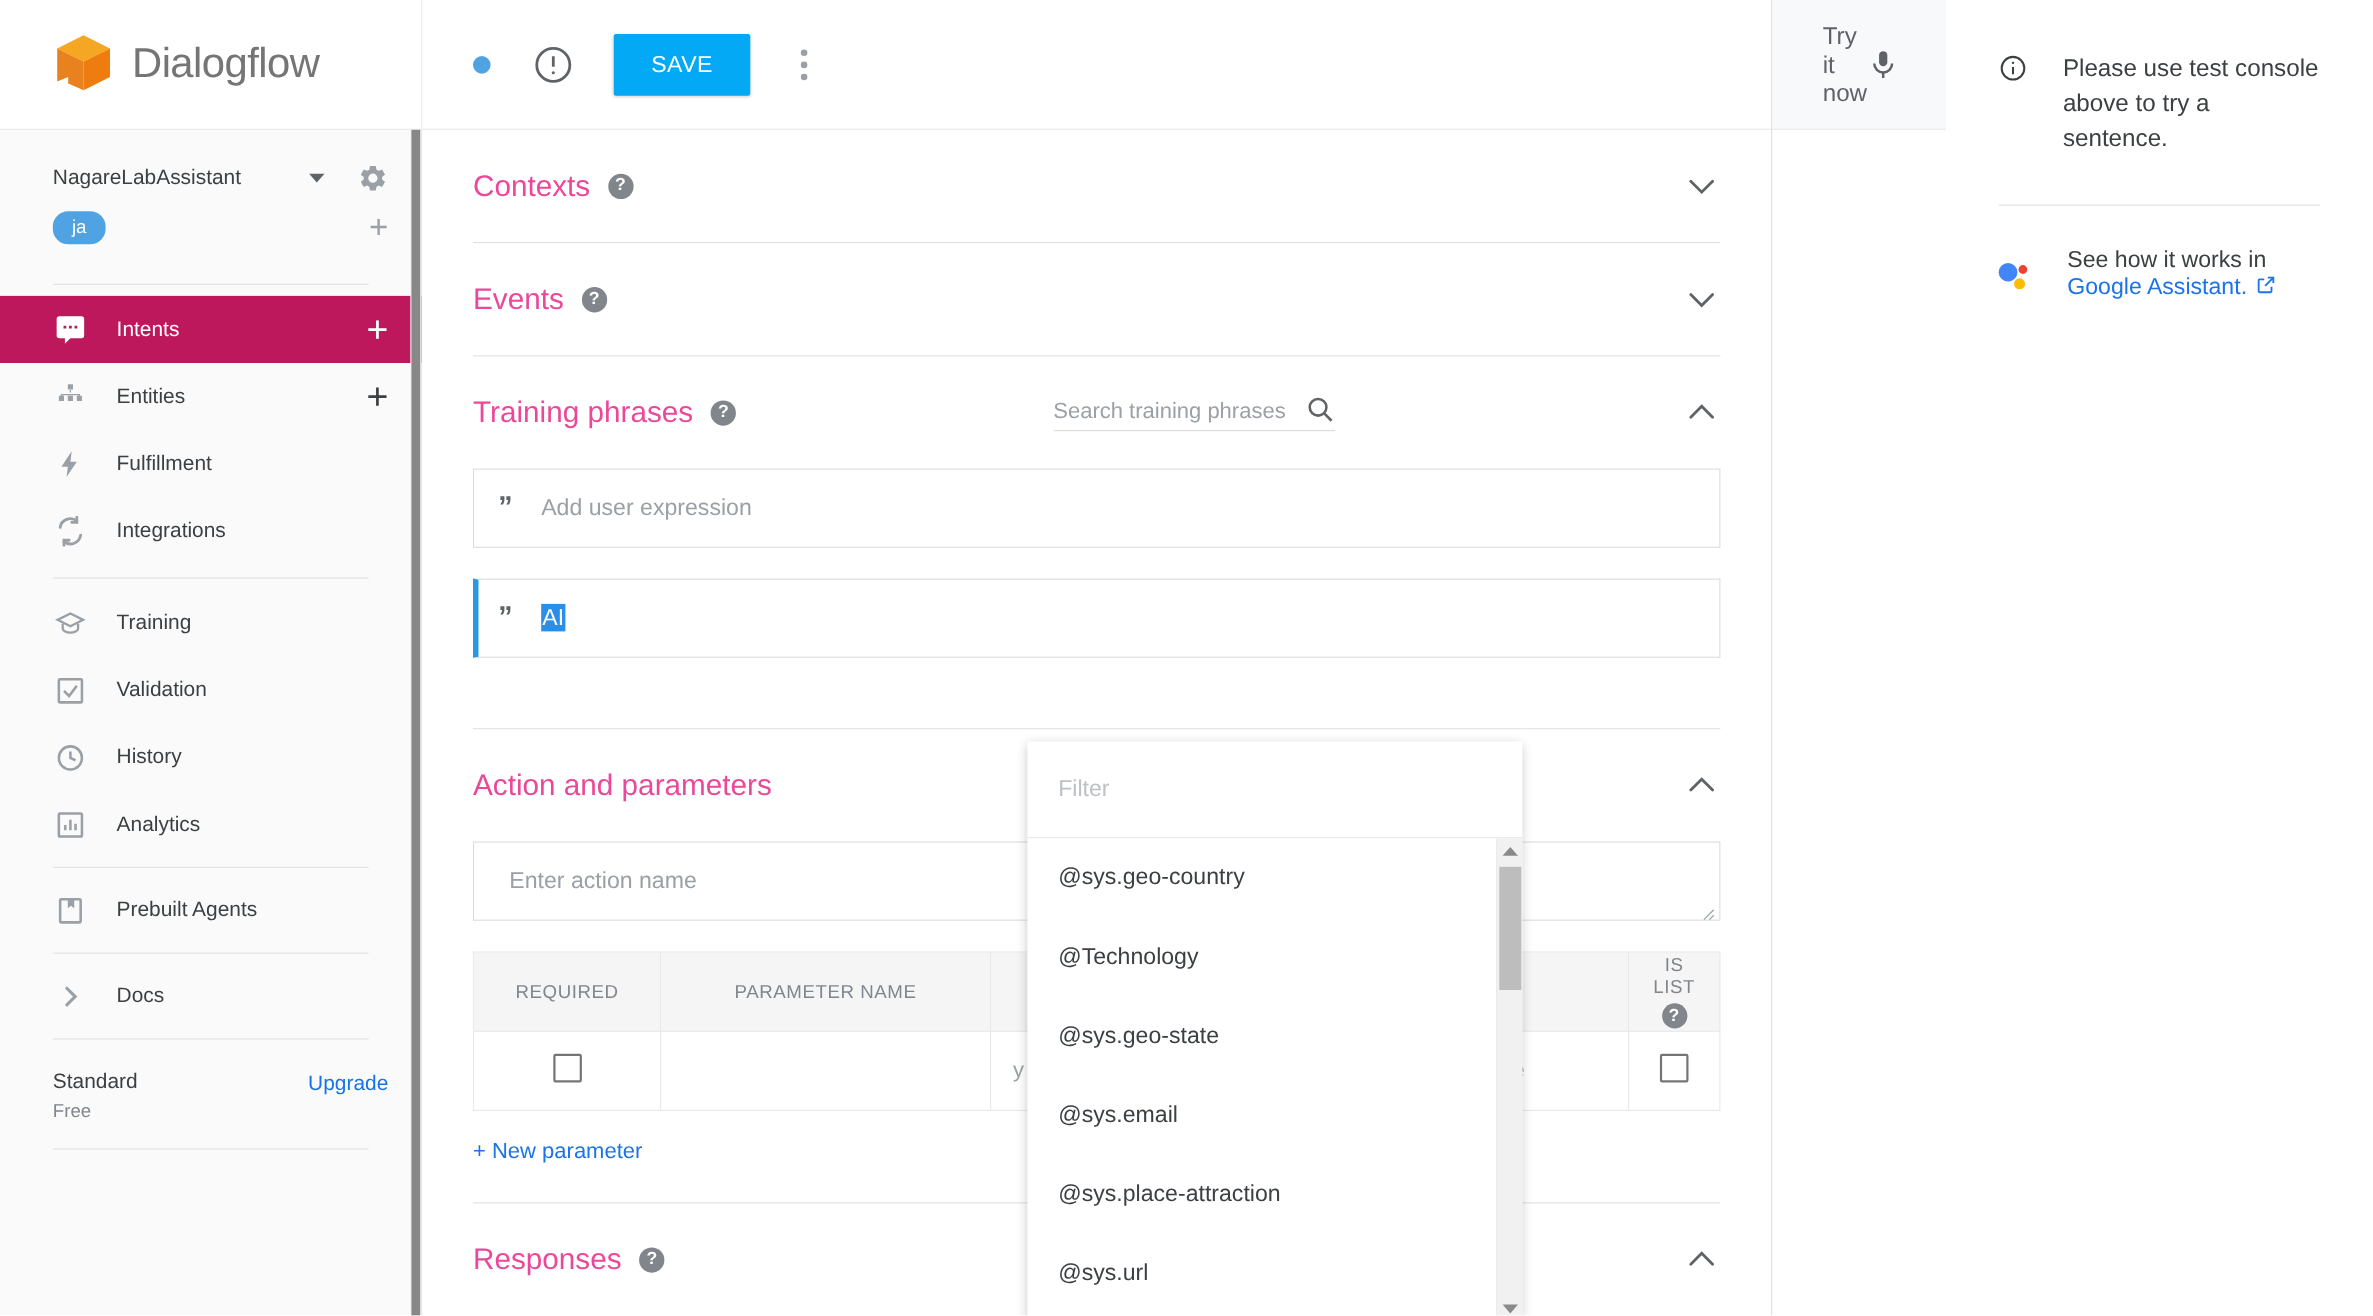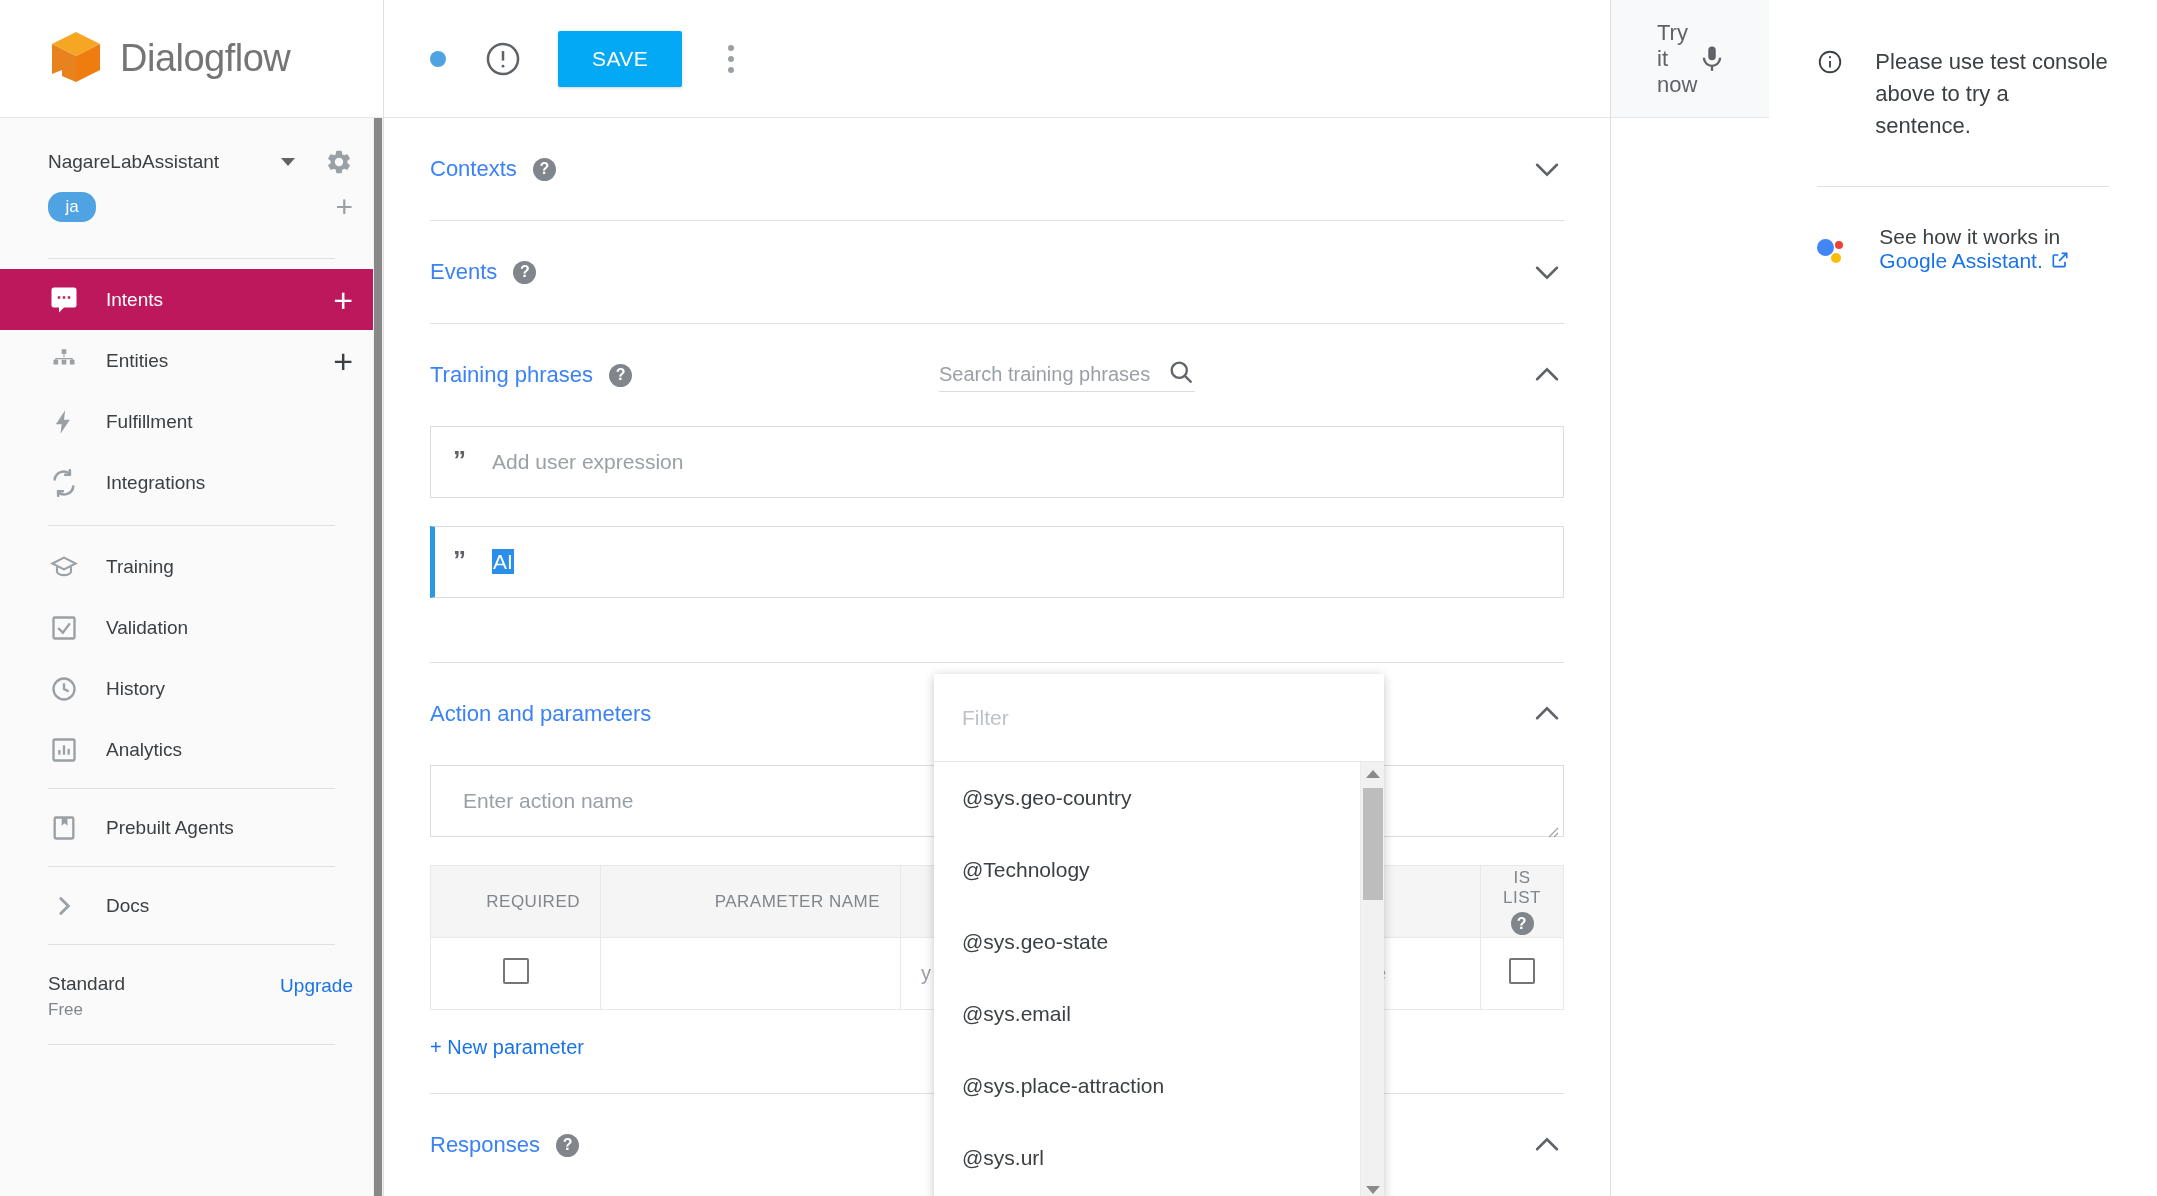--- a/index.html
+++ b/index.html
@@ -106,21 +106,21 @@
 
   .content { flex: 1; overflow: hidden; padding: 0 0 0 0; position: relative; }
 
   .section {
     margin: 0 46px; border-bottom: 1px solid #e0e0e0;
     padding: 0; position: relative;
   }
   .section-head {
     display: flex; align-items: center; height: 102px;
   }
-  .section-title { font-size: 22px; color: #3b82f6; }
+  .section-title { font-size: 27px; color: #ec4899; }
   .help-icon {
     width: 23px; height: 23px; border-radius: 50%; background: #80868b;
     color: #fff; font-size: 16px; display: inline-flex; align-items: center;
     justify-content: center; margin-left: 16px; font-weight: bold; cursor: pointer;
     flex: 0 0 23px;
   }
   .chev { margin-left: auto; width: 34px; height: 34px; color: #5f6368; cursor: pointer; }
 
   .search-tp {
     margin-left: auto; display: flex; align-items: flex-end;
@@ -154,21 +154,21 @@
     background: #fff;
   }
   .resize-grip {
     position: absolute; right: 4px; bottom: 3px; width: 14px; height: 14px;
     color: #9aa0a6;
   }
   .param-table { width: 100%; border-collapse: collapse; margin-top: 28px; }
   .param-table th {
     background: #f5f5f5; color: #80868b; font-size: 17px; font-weight: normal;
     letter-spacing: 0.5px; height: 72px; border: 1px solid #e8e8e8;
-    padding: 0 20px; text-align: right; vertical-align: middle;
+    padding: 0 20px; text-align: center; vertical-align: middle;
   }
   .param-table th.ctr { text-align: center; }
   .param-table td {
     border: 1px solid #e8e8e8; height: 72px; padding: 0 20px;
     font-size: 20px; color: #9aa0a6;
   }
   .param-table td.ctr { text-align: center; }
   .cbox { width: 26px; height: 26px; border: 2px solid #757575; display: inline-block; border-radius: 2px; cursor: pointer; }
   .new-param { color: #1a73e8; font-size: 20px; margin-top: 26px; cursor: pointer; display: inline-block; }
 

